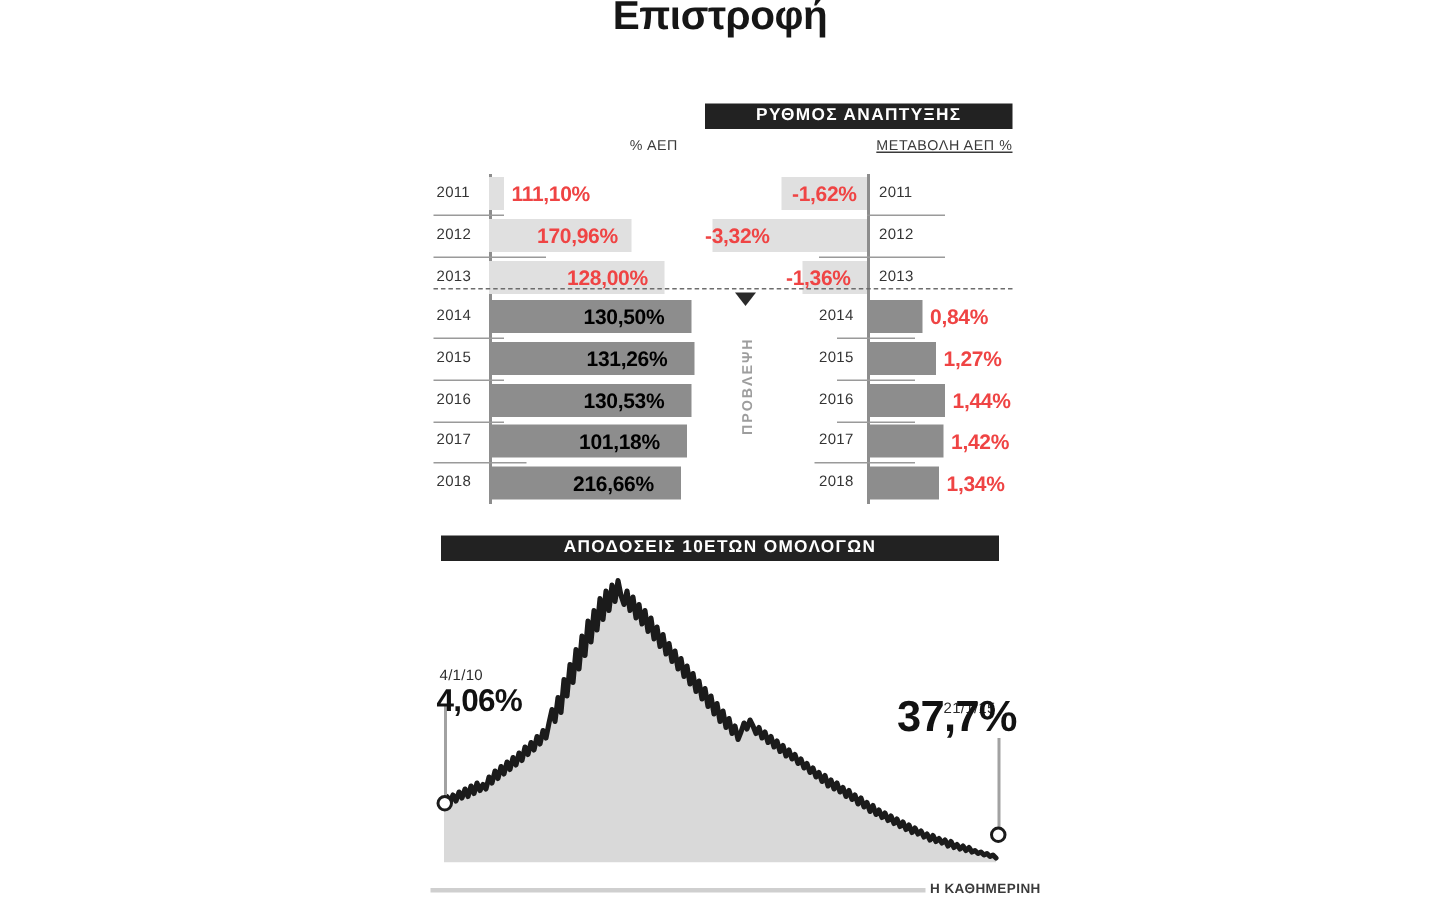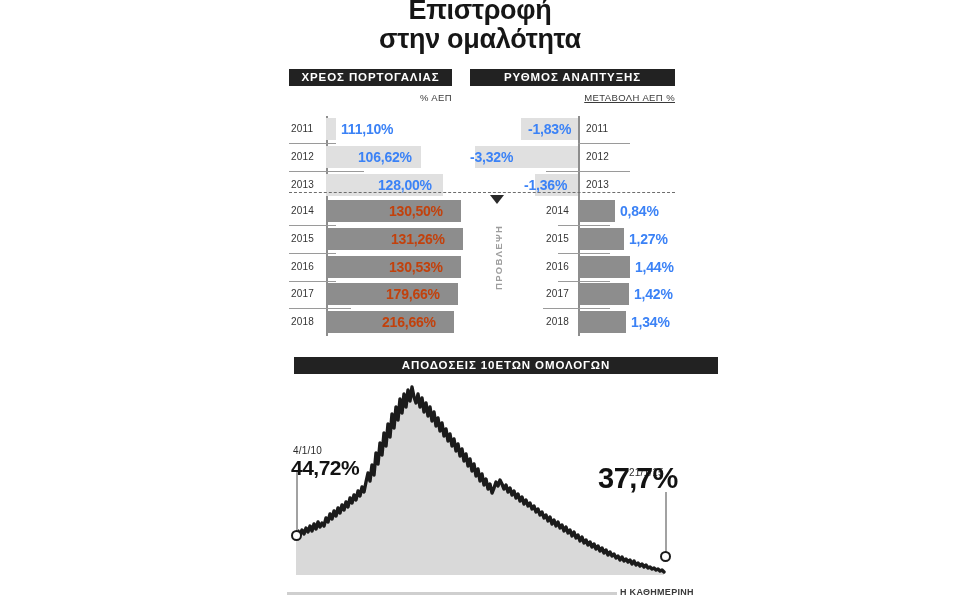--- a/index.html
+++ b/index.html
@@ -69,22 +69,22 @@
   .bar.fore{background:#8d8d8d;}
 
   .val{
     position:absolute;
     font-size:14px;
     font-weight:bold;
     letter-spacing:-0.2px;
     line-height:22px;
     white-space:nowrap;
   }
-  .val.dark{color:#3b82f6;}
-  .val.light{color:#c2410c;}
+  .val.dark{color:#ef4444;}
+  .val.light{color:#000000;}
 
   
   .dashsep{
     position:absolute;
     height:0;
     border-top:1px dashed #6d6d6d;
   }
   .tri{
     position:absolute;
     width:0;height:0;
@@ -144,24 +144,22 @@
     white-space:nowrap;
   }
 </style>
 </head>
 <body>
 
 <div class="canvas">
 
   <div class="title">
     <span>Επιστροφή</span>
-    <span class="l2">στην ομαλότητα</span>
   </div>
 
-  <div class="sechead" style="left:289px;top:69px;width:163px;">ΧΡΕΟΣ ΠΟΡΤΟΓΑΛΙΑΣ</div>
   <div class="subhead" style="left:289px;top:92px;width:163px;">% ΑΕΠ</div>
 
   <div class="sechead" style="left:470px;top:69px;width:205px;">ΡΥΘΜΟΣ ΑΝΑΠΤΥΞΗΣ</div>
   <div class="subhead" style="left:470px;top:92px;width:205px;text-decoration:underline;">ΜΕΤΑΒΟΛΗ ΑΕΠ %</div>
 
   <div>
     <div class="axis" style="left:326px;top:116px;height:220px;"></div>
 
     <div class="rowline" style="left:289px;top:143px;width:47px;"></div>
     <div class="rowline" style="left:289px;top:171px;width:75px;"></div>
@@ -169,61 +167,61 @@
     <div class="rowline" style="left:289px;top:253px;width:47px;"></div>
     <div class="rowline" style="left:289px;top:281px;width:47px;"></div>
     <div class="rowline" style="left:289px;top:308px;width:62px;"></div>
 
     <div class="bar hist" style="left:326px;top:118px;width:10px;"></div>
     <div class="yr" style="left:291px;top:123px;">2011</div>
     <div class="val dark" style="left:341px;top:118px;">111,10%</div>
 
     <div class="bar hist" style="left:326px;top:146px;width:95px;"></div>
     <div class="yr" style="left:291px;top:151px;">2012</div>
-    <div class="val dark" style="left:358px;top:146px;">106,62%</div>
+    <div class="val dark" style="left:358px;top:146px;">170,96%</div>
 
     <div class="bar hist" style="left:326px;top:174px;width:117px;"></div>
     <div class="yr" style="left:291px;top:179px;">2013</div>
     <div class="val dark" style="left:378px;top:174px;">128,00%</div>
 
     <div class="bar fore" style="left:326px;top:200px;width:135px;"></div>
     <div class="yr" style="left:291px;top:205px;">2014</div>
     <div class="val light" style="left:389px;top:200px;">130,50%</div>
 
     <div class="bar fore" style="left:326px;top:228px;width:137px;"></div>
     <div class="yr" style="left:291px;top:233px;">2015</div>
     <div class="val light" style="left:391px;top:228px;">131,26%</div>
 
     <div class="bar fore" style="left:326px;top:256px;width:135px;"></div>
     <div class="yr" style="left:291px;top:261px;">2016</div>
     <div class="val light" style="left:389px;top:256px;">130,53%</div>
 
     <div class="bar fore" style="left:326px;top:283px;width:132px;"></div>
     <div class="yr" style="left:291px;top:288px;">2017</div>
-    <div class="val light" style="left:386px;top:283px;">179,66%</div>
+    <div class="val light" style="left:386px;top:283px;">101,18%</div>
 
     <div class="bar fore" style="left:326px;top:311px;width:128px;"></div>
     <div class="yr" style="left:291px;top:316px;">2018</div>
     <div class="val light" style="left:382px;top:311px;">216,66%</div>
   </div>
 
   <div>
     <div class="axis" style="left:578px;top:116px;height:220px;"></div>
 
     <div class="rowline" style="left:578px;top:143px;width:52px;"></div>
     <div class="rowline" style="left:578px;top:171px;width:52px;"></div>
     <div class="rowline" style="left:546px;top:171px;width:34px;"></div>
     <div class="rowline" style="left:558px;top:225px;width:52px;"></div>
     <div class="rowline" style="left:558px;top:253px;width:52px;"></div>
     <div class="rowline" style="left:558px;top:281px;width:52px;"></div>
     <div class="rowline" style="left:543px;top:308px;width:67px;"></div>
 
     <div class="bar hist" style="left:521px;top:118px;width:57px;"></div>
     <div class="yr" style="left:586px;top:123px;">2011</div>
-    <div class="val dark" style="left:528px;top:118px;">-1,83%</div>
+    <div class="val dark" style="left:528px;top:118px;">-1,62%</div>
 
     <div class="bar hist" style="left:475px;top:146px;width:103px;"></div>
     <div class="yr" style="left:586px;top:151px;">2012</div>
     <div class="val dark" style="left:470px;top:146px;">-3,32%</div>
 
     <div class="bar hist" style="left:535px;top:174px;width:43px;"></div>
     <div class="yr" style="left:586px;top:179px;">2013</div>
     <div class="val dark" style="left:524px;top:174px;">-1,36%</div>
 
     <div class="bar fore" style="left:579px;top:200px;width:36px;"></div>
@@ -244,21 +242,21 @@
 
     <div class="bar fore" style="left:579px;top:311px;width:47px;"></div>
     <div class="yr" style="left:546px;top:316px;">2018</div>
     <div class="val dark" style="left:631px;top:311px;">1,34%</div>
   </div>
 
   <div class="dashsep" style="left:289px;top:192px;width:386px;"></div>
   <div class="tri" style="left:490px;top:195px;"></div>
   <div class="vlabel" style="left:493px;top:290px;">ΠΡΟΒΛΕΨΗ</div>
 
-  <div class="sechead" style="left:294px;top:357px;width:424px;">ΑΠΟΔΟΣΕΙΣ 10ΕΤΩΝ ΟΜΟΛΟΓΩΝ</div>
+  <div class="sechead" style="left:294px;top:357px;width:372px;">ΑΠΟΔΟΣΕΙΣ 10ΕΤΩΝ ΟΜΟΛΟΓΩΝ</div>
 
   <div class="linewrap" style="left:294px;top:385px;width:372px;height:190px;">
     <svg width="372" height="190" viewBox="0 0 372 190">
 
       <path fill="#d9d9d9" stroke="none" d="M2,149 L4,146 L6,150 L8,145 L10,149 L12,143 L14,147 L16,141
                L18,146 L20,139 L22,144 L24,137 L26,142 L28,138 L30,141
                L32,133 L34,137 L36,129 L38,134 L40,126 L42,131 L44,123
                L46,128 L48,120 L50,125 L52,117 L54,122 L56,113 L58,118
                L60,110 L62,115 L64,106 L66,111 L68,102 L70,107 L72,97
                L74,88 L76,96 L78,80 L80,90 L82,68 L84,79 L86,58 L88,70
@@ -313,21 +311,21 @@
                L328,172 L330,176 L332,174 L334,177 L336,175 L338,179
                L340,176 L342,180 L344,178 L346,181 L348,179 L350,182
                L352,180 L354,183 L356,182 L358,184 L360,183 L362,185
                L364,184 L366,186 L368,185 L370,187"></path>
     </svg>
   </div>
 
   <div class="stalk" style="left:296px;top:470px;height:62px;"></div>
   <div class="dot" style="left:291px;top:530px;"></div>
   <div class="datelbl" style="left:293px;top:445px;">4/1/10</div>
-  <div class="biglbl" style="left:291px;top:456px;font-size:21px;">44,72%</div>
+  <div class="biglbl" style="left:291px;top:456px;font-size:21px;">4,06%</div>
 
   <div class="stalk" style="left:665px;top:492px;height:62px;"></div>
   <div class="dot" style="left:660px;top:551px;"></div>
   <div class="datelbl" style="left:629px;top:467px;">21/1/15</div>
   <div class="biglbl" style="left:598px;top:462px;font-size:29px;">37,7%</div>
 
   <div class="footrule" style="left:287px;top:592px;width:330px;"></div>
   <div class="footbrand" style="left:620px;top:587px;">Η ΚΑΘΗΜΕΡΙΝΗ</div>
 
 </div>

